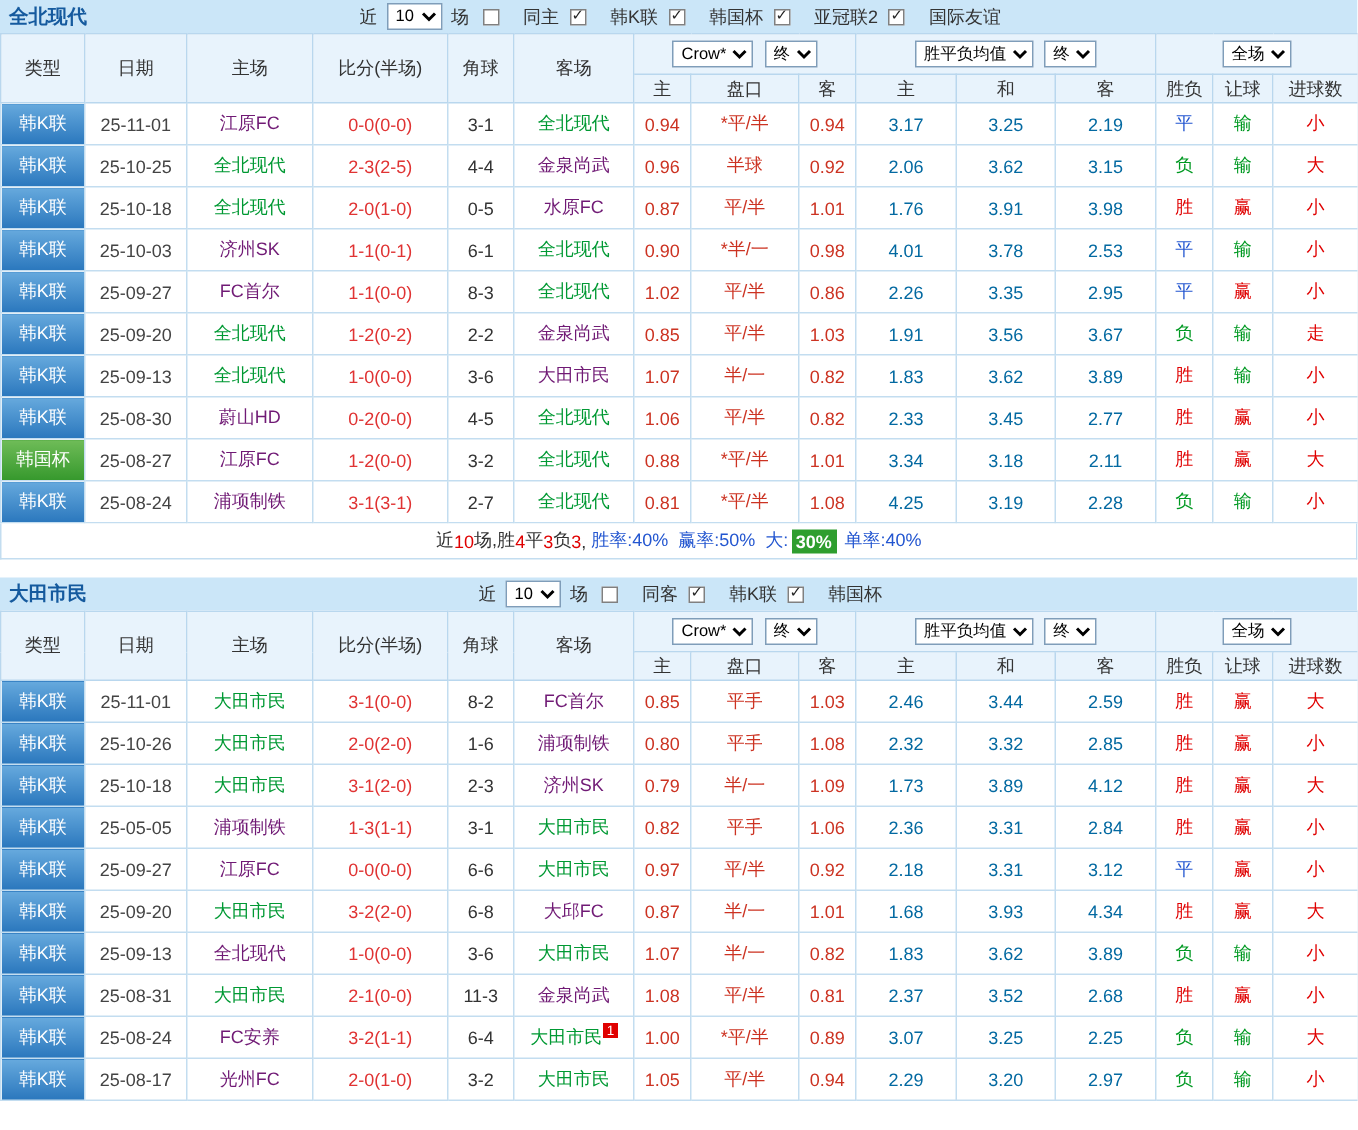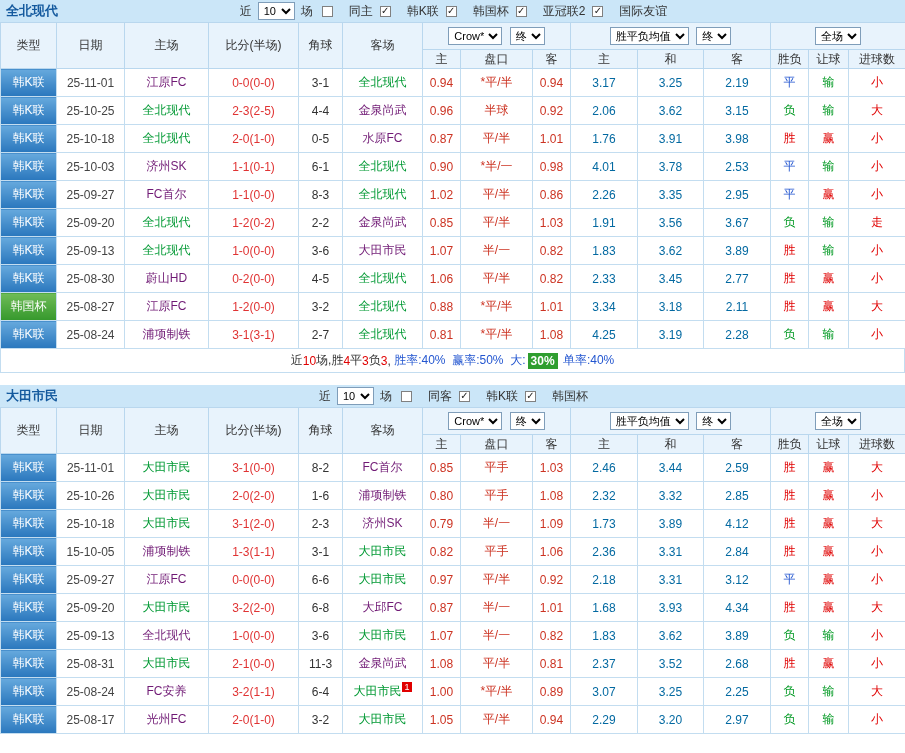--- a/index.html
+++ b/index.html
@@ -449,21 +449,21 @@
             <td class="t-ah">1.09</td>
             <td class="t-eu">1.73</td>
             <td class="t-eu">3.89</td>
             <td class="t-eu">4.12</td>
             <td class="t-red">胜</td>
             <td class="t-red">赢</td>
             <td class="t-red">大</td>
           </tr>
           <tr>
             <td class="cell-type type-blue">韩K联</td>
-            <td class="c-date">15-10-05</td>
+            <td class="c-date">25-05-05</td>
             <td class="t-team">浦项制铁</td>
             <td class="t-score">1-3(1-1)</td>
             <td class="t-corner">3-1</td>
             <td class="t-team t-focus">大田市民</td>
             <td class="t-ah">0.82</td>
             <td class="t-ah">平手</td>
             <td class="t-ah">1.06</td>
             <td class="t-eu">2.36</td>
             <td class="t-eu">3.31</td>
             <td class="t-eu">2.84</td>

